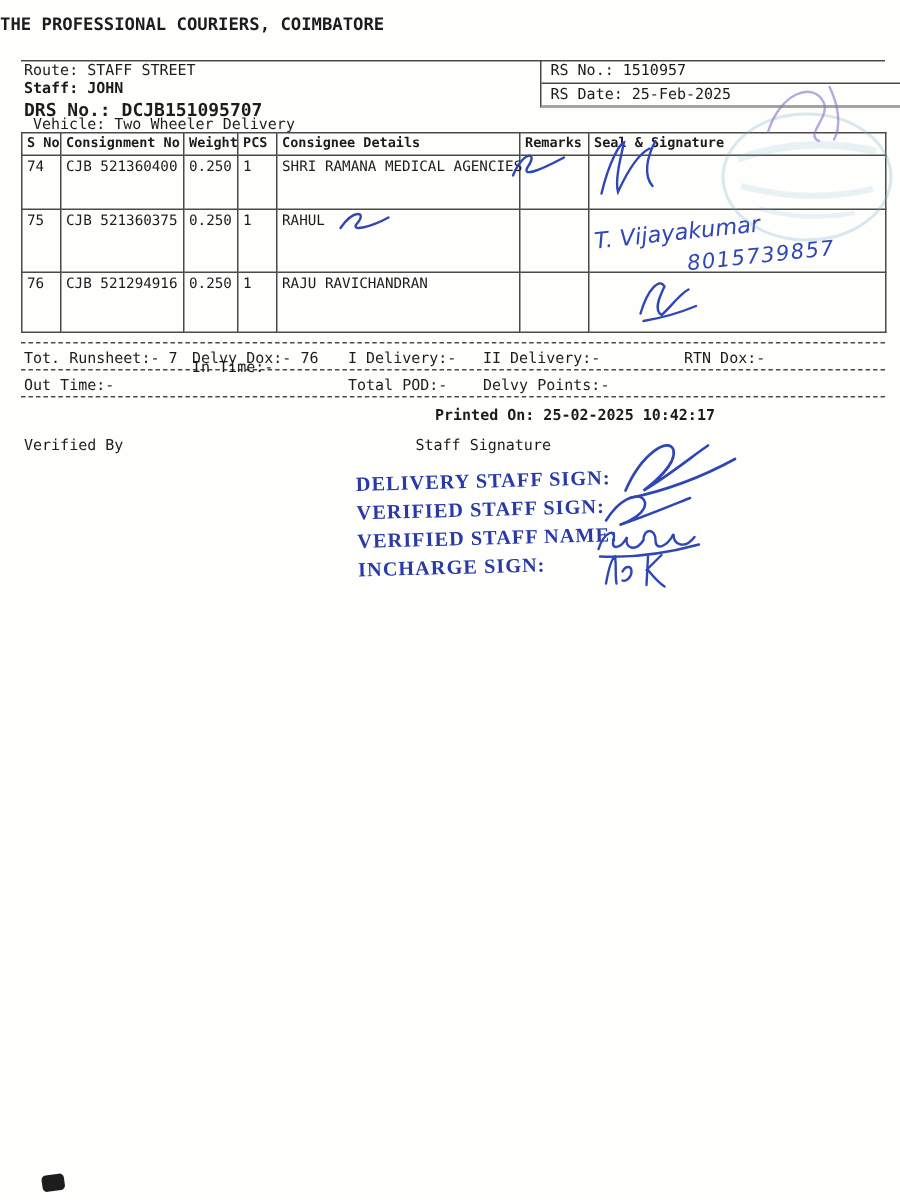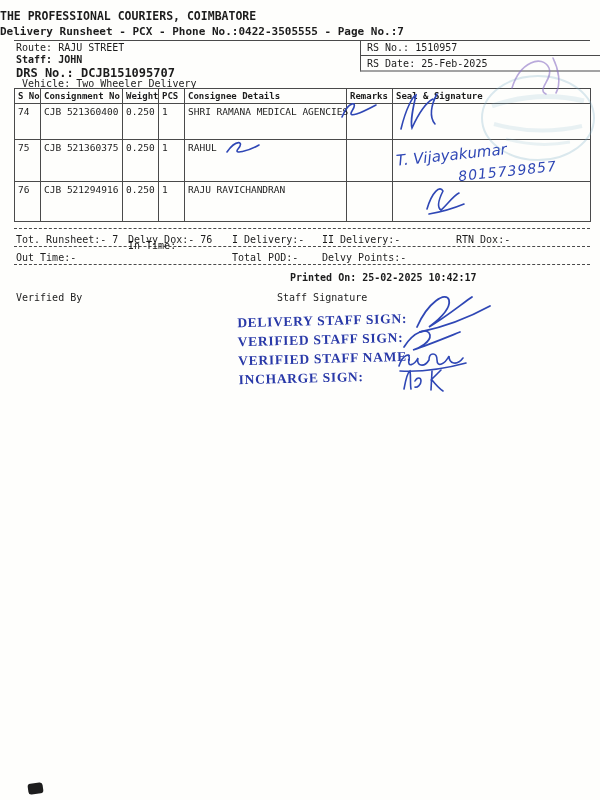--- a/index.html
+++ b/index.html
@@ -52,27 +52,26 @@
     position:absolute; left:28px; top:783px; width:15px; height:11px;
     background:#1d1d1d; border-radius:3px; transform:rotate(-8deg);
   }
 </style>
 </head>
 <body>
 
 <div class="page">
 
   <div class="abs center b title" style="top:9px">THE PROFESSIONAL COURIERS, COIMBATORE</div>
-  <div class="abs center b subtitle" style="top:25px">Delivery Runsheet - PCX - Phone No.:0422-3505555 - Page No.:7</div>
 
   <div class="topline"></div>
 
   <div class="abs" style="left:16px;top:42px">
     <span>Route:</span>
-    <span>RAJU STREET</span>
+    <span>STAFF STREET</span>
   </div>
   <div class="abs b" style="left:16px;top:54px">
     <span>Staff:</span>
     <span>JOHN</span>
   </div>
   <div class="abs b" style="left:16px;top:66px;font-size:12px">
     <span>DRS No.:</span>
     <span>DCJB151095707</span>
   </div>
   <div class="abs" style="left:22px;top:78px">

